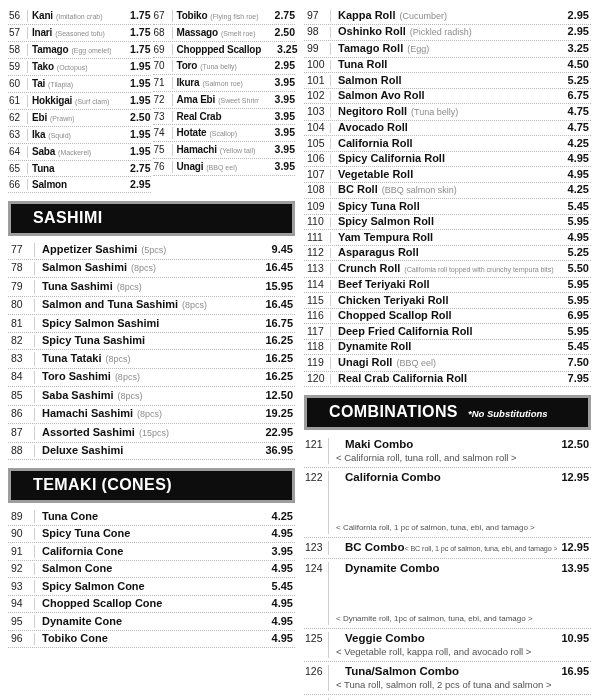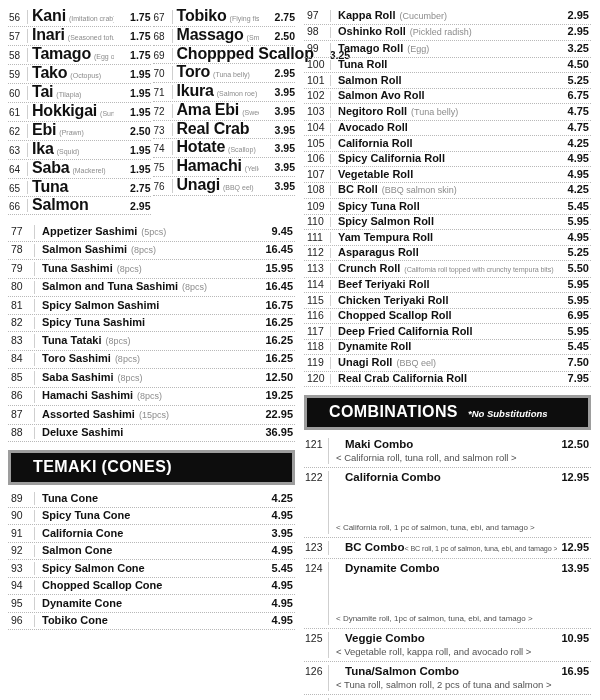--- a/index.html
+++ b/index.html
@@ -45,21 +45,21 @@
   .desc{font-size:9px; color:var(--desc-text); margin-left:4px; white-space:nowrap; overflow:hidden; flex:0 1 auto; min-width:0;text-align:center;}
   .sp{flex:1 1 0; min-width:2px;}
   .price{font-weight:bold; font-size:11px; color:var(--name-text); margin-left:4px; padding-right:2px; white-space:nowrap;}
 
   
   .two-col{display:flex; gap:2px;}
   .subcol{flex:1 1 0; min-width:0;}
   .two-col .row{padding:2px 0; line-height:11px;}
   .two-col .row::before{left:19px;}
   .two-col .num{flex:0 0 19px; font-size:10px; padding-left:1px;}
-  .two-col .name{font-size:16px; margin-left:5px; letter-spacing:-0.2px;}
+  .two-col .name{font-size:10px; margin-left:5px; letter-spacing:-0.2px;}
   .two-col .desc{font-size:7px; margin-left:3px;}
   .two-col .price{font-size:10.5px; margin-left:14px; padding-right:0;}
 
   
   .tight .row{padding:1.5px 0;}
 
   
   .crow{
     display:flex; position:relative;
     border-bottom:1px dotted var(--row-divider);
@@ -257,20 +257,23 @@
     <span class="name">Unagi</span>
     <span class="desc">(BBQ eel)</span>
     <span class="sp"></span>
     <span class="price">3.95</span>
   </div>
 </div>
       </div>
     </section>
 
     <section>
+      <div class="hdr">
+        <span>SASHIMI</span>
+      </div>
       <div class="list-wide">
   <div class="row">
     <span class="num">77</span>
     <span class="name">Appetizer Sashimi</span>
     <span class="desc">(5pcs)</span>
     <span class="sp"></span>
     <span class="price">9.45</span>
   </div>
 
   <div class="row">

